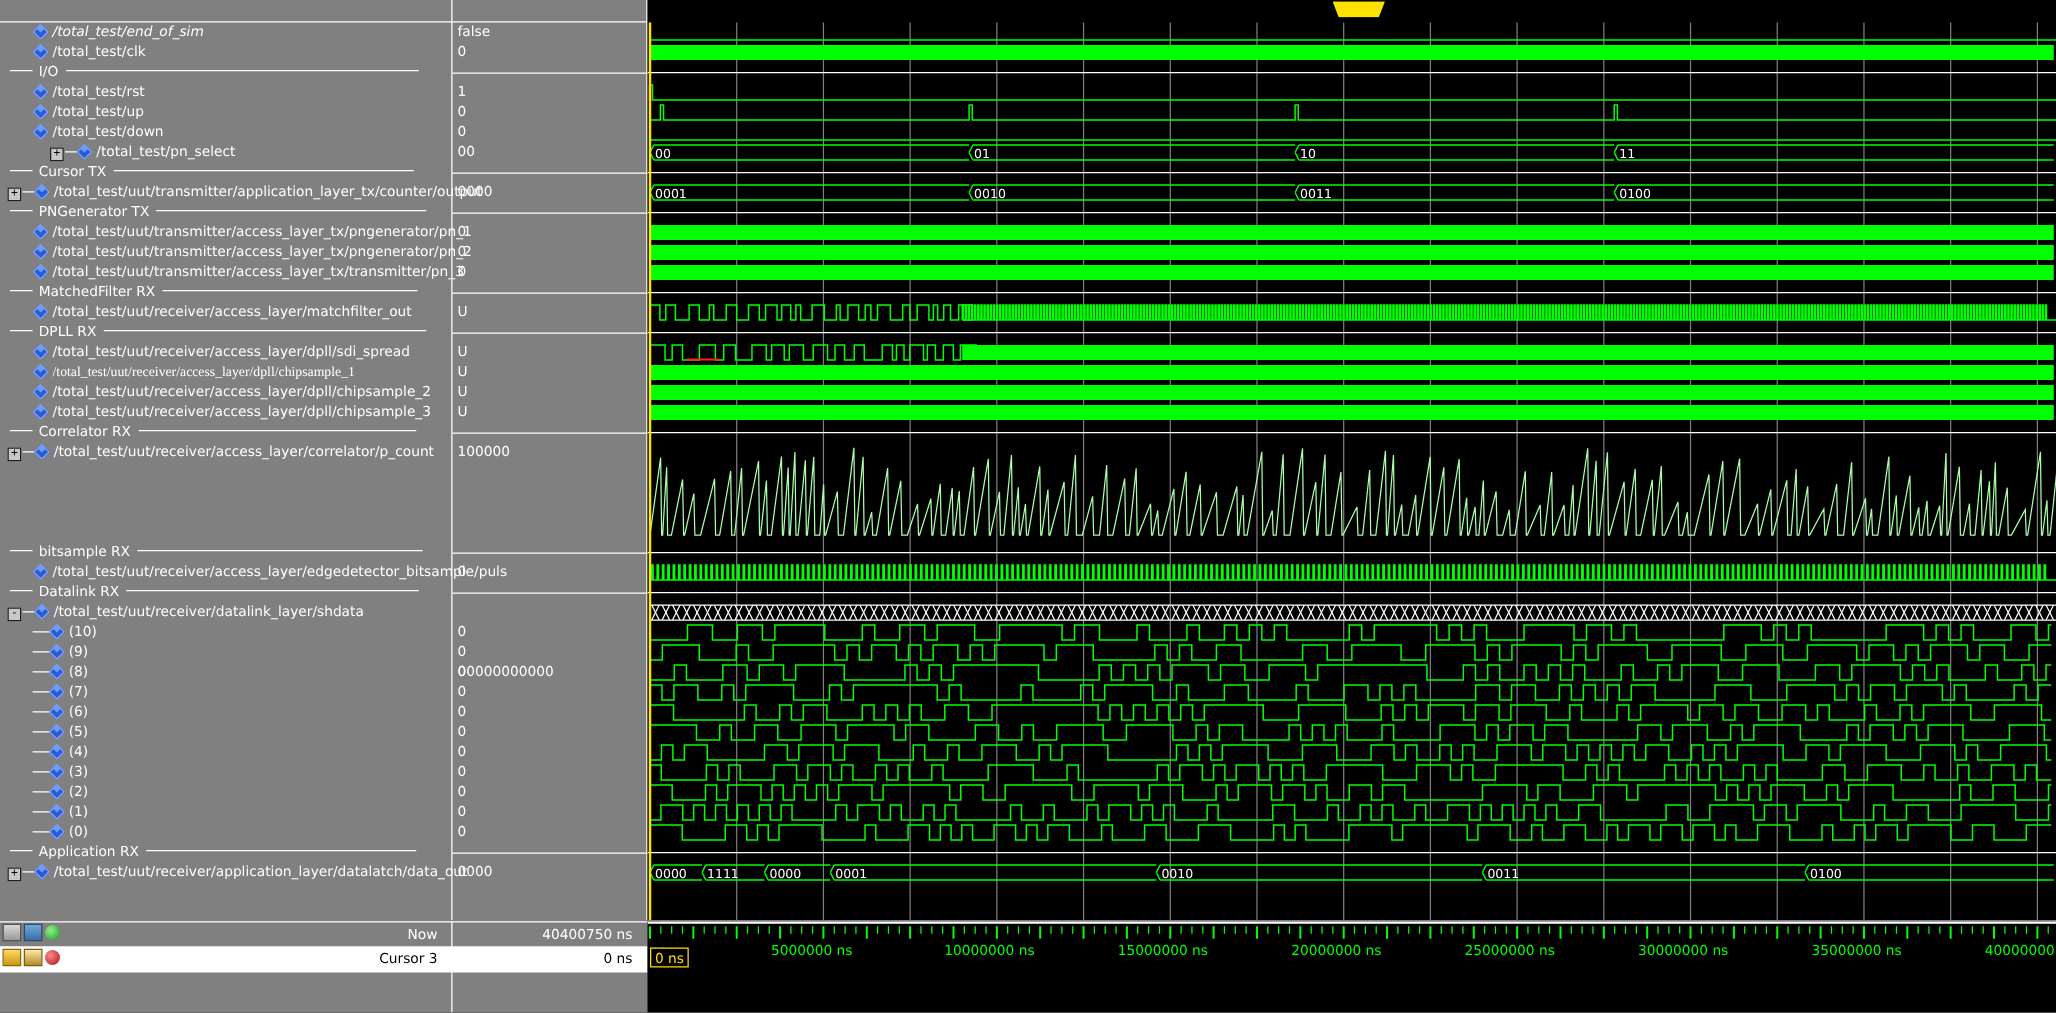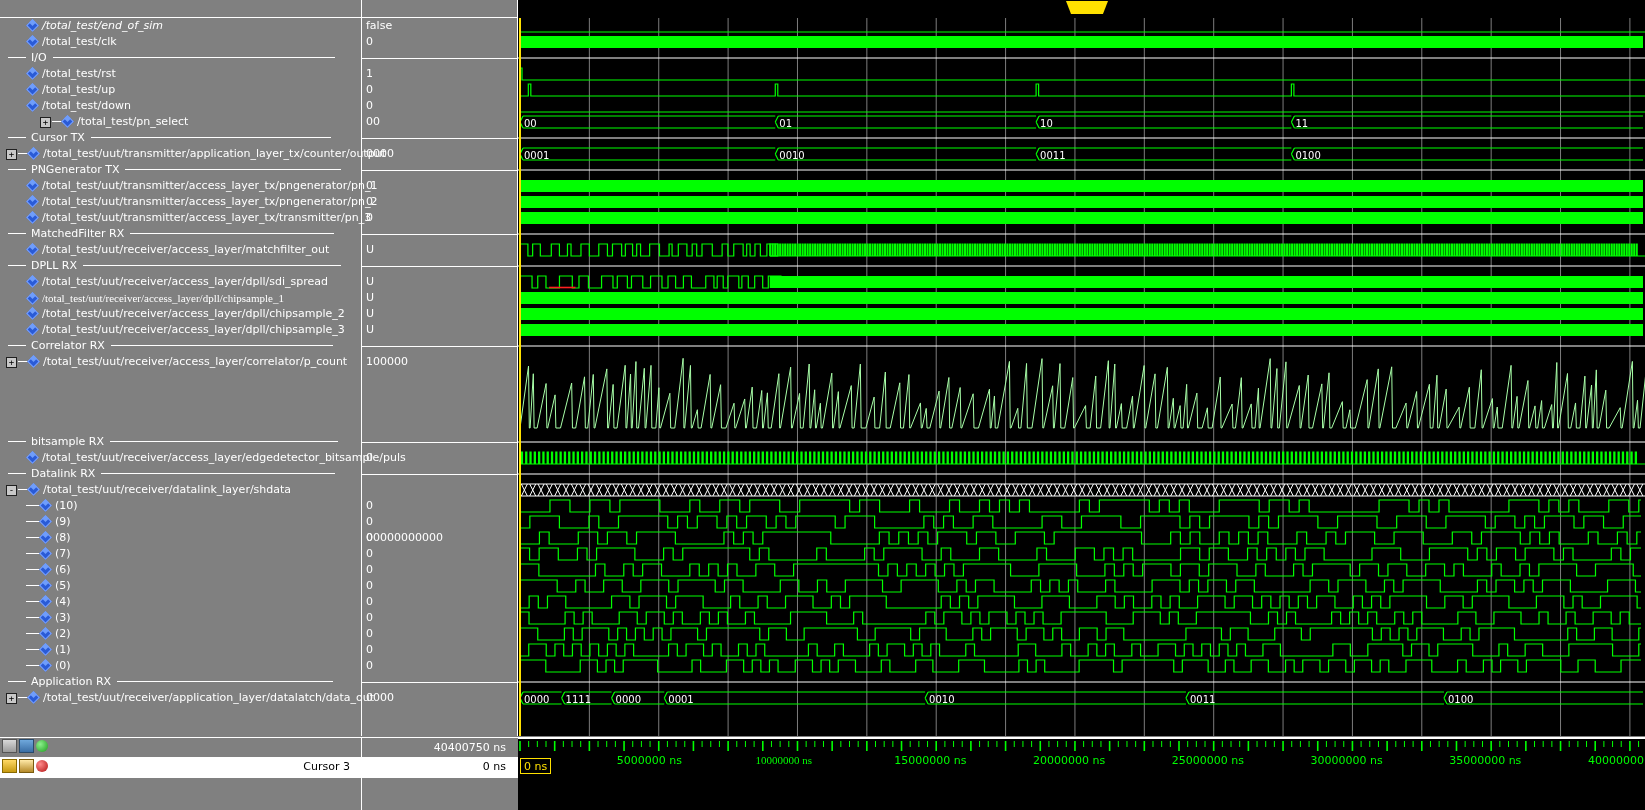--- a/index.html
+++ b/index.html
@@ -1127,20 +1127,21 @@
   <div class="white-strip"></div>
   <div class="bsep" style="position:absolute;left:361px;top:737px;width:1px;height:73px;background:#ffffff;"></div>
 
   <div class="icon-strip">
     <span class="mini" style="background:linear-gradient(#d8d8d8,#9a9a9a);border:1px solid #555;"></span><span class="mini" style="background:linear-gradient(#6fa8dc,#3a6ea5);border:1px solid #2a4a6a;"></span><span class="mini" style="width:12px;height:12px;border-radius:50%;background:radial-gradient(circle at 35% 35%,#8cf08c,#1c9c1c);"></span>
   </div>
   <div class="icon-strip2">
     <span class="mini" style="background:linear-gradient(#ffd966,#c79a10);border:1px solid #8a6a00;"></span><span class="mini" style="background:linear-gradient(#ffe9a8,#b58a2a);border:1px solid #7a5c10;"></span><span class="mini" style="width:12px;height:12px;border-radius:50%;background:radial-gradient(circle at 35% 35%,#ff8a8a,#b01010);"></span>
   </div>
 
+  <div class="now-lbl">Now</div>
   <div class="now-val">40400750 ns</div>
   <div class="cur-lbl">Cursor 3</div>
   <div class="cur-val">0 ns</div>
 
   <div class="timeaxis">
     <div id="axis-root">
         <svg width="1127" height="40" style="position: absolute; left: 0px; top: 0px;">
           <line x1="0" y1="1" x2="1127" y2="1" stroke="#ffffff" stroke-width="2"></line>
           <line x1="2" y1="4" x2="2" y2="14" stroke="#00ff00" stroke-width="1.6"></line>
           <line x1="10.671101485148515" y1="4" x2="10.671101485148515" y2="10" stroke="#00ff00" stroke-width="1"></line>
@@ -1267,21 +1268,21 @@
           <line x1="1059.8743811881188" y1="4" x2="1059.8743811881188" y2="10" stroke="#00ff00" stroke-width="1"></line>
           <line x1="1068.5454826732673" y1="4" x2="1068.5454826732673" y2="10" stroke="#00ff00" stroke-width="1"></line>
           <line x1="1077.216584158416" y1="4" x2="1077.216584158416" y2="14" stroke="#00ff00" stroke-width="1.6"></line>
           <line x1="1085.8876856435645" y1="4" x2="1085.8876856435645" y2="10" stroke="#00ff00" stroke-width="1"></line>
           <line x1="1094.558787128713" y1="4" x2="1094.558787128713" y2="10" stroke="#00ff00" stroke-width="1"></line>
           <line x1="1103.2298886138615" y1="4" x2="1103.2298886138615" y2="10" stroke="#00ff00" stroke-width="1"></line>
           <line x1="1111.90099009901" y1="4" x2="1111.90099009901" y2="14" stroke="#00ff00" stroke-width="1.6"></line>
           <line x1="1120.5720915841584" y1="4" x2="1120.5720915841584" y2="10" stroke="#00ff00" stroke-width="1"></line>
         </svg>
         <div class="tick-lbl" style="left: 98.7376px; top: 17px;">5000000 ns</div>
-        <div class="tick-lbl" style="left: 237.475px; top: 17px; font-family: Liberation Serif, serif;">10000000 ns</div>
+        <div class="tick-lbl" style="left: 237.475px; top: 17px;">10000000 ns</div>
         <div class="tick-lbl" style="left: 376.213px; top: 17px;">15000000 ns</div>
         <div class="tick-lbl" style="left: 514.95px; top: 17px;">20000000 ns</div>
         <div class="tick-lbl" style="left: 653.688px; top: 17px;">25000000 ns</div>
         <div class="tick-lbl" style="left: 792.426px; top: 17px;">30000000 ns</div>
         <div class="tick-lbl" style="left: 931.163px; top: 17px;">35000000 ns</div>
         <div class="tick-lbl" style="left: 1069.9px; top: 17px;">40000000</div>
         <div class="tick-lbl" style="left: 2px; top: 17px;">ns</div>
       </div>
   </div>
   <div class="cursor-box" id="cursor-box" style="left:520px;">0 ns</div>

